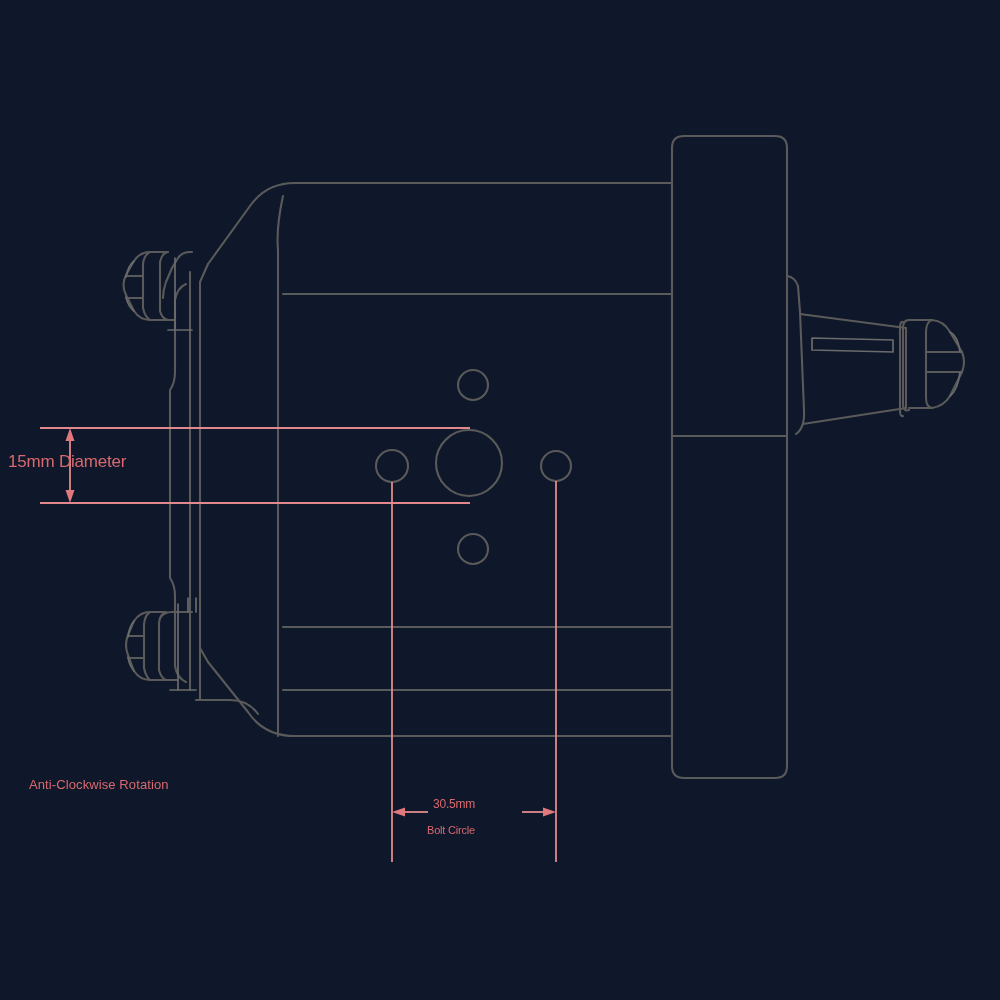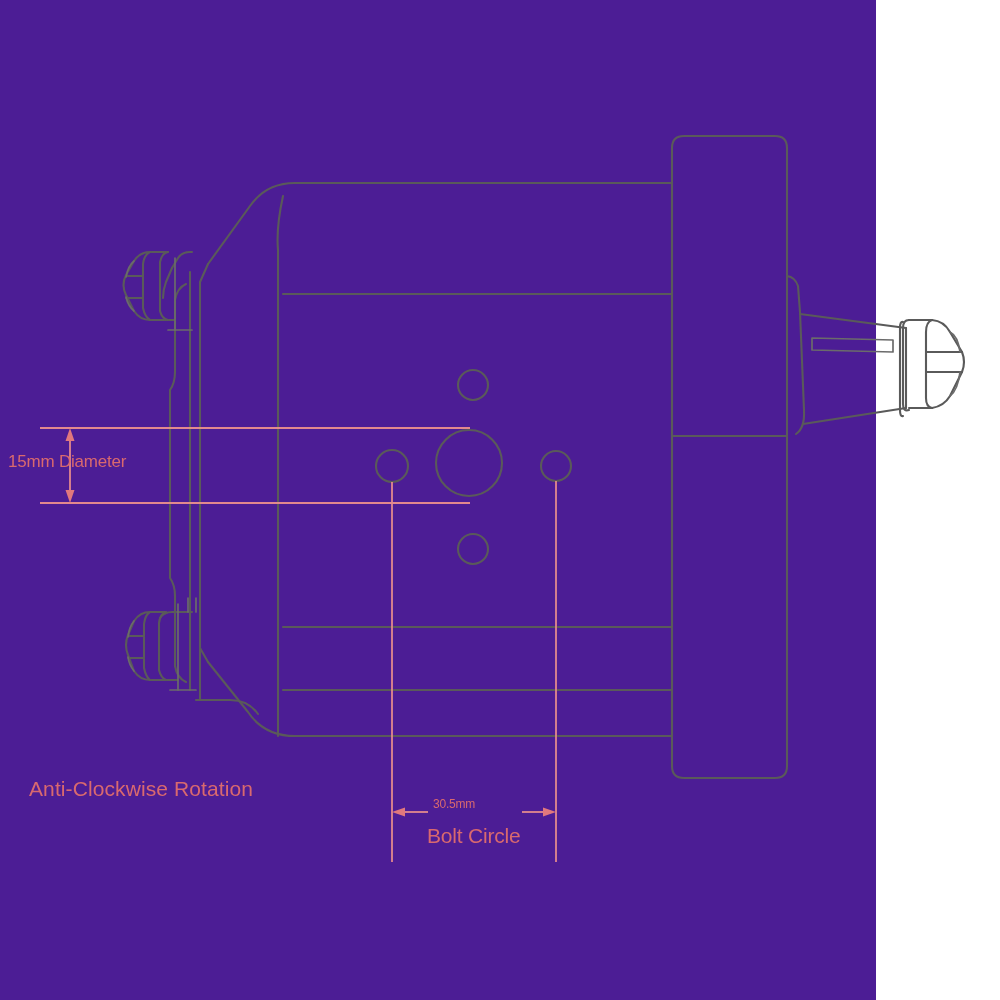--- a/index.html
+++ b/index.html
@@ -8,23 +8,23 @@
     background: #ffffff;
   }
   body {
     width: 1000px;
     height: 1000px;
     font-family: "Liberation Sans", sans-serif;
     overflow: hidden;
   }
   #stage {
     position: relative;
-    width: 876px;
+    width: 1000px;
     height: 1000px;
-    background: #4c1d95;
+    background: #0f172a;
   }
   #drawing {
     position: absolute;
     left: 0;
     top: 0;
     width: 1000px;
     height: 1000px;
   }
   .lbl {
     position: absolute;
@@ -40,27 +40,27 @@
   }
   #label-boltcircle-1 {
     left: 433px;
     top: 797px;
     font-size: 12px;
     letter-spacing: -0.2px;
   }
   #label-boltcircle-2 {
     left: 427px;
     top: 824px;
-    font-size: 21px;
+    font-size: 11px;
     letter-spacing: -0.2px;
   }
   #label-rotation {
     left: 29px;
     top: 777px;
-    font-size: 21px;
+    font-size: 13px;
     letter-spacing: 0.1px;
   }
 </style>
 </head>
 <body>
 
 <div id="stage">
 
   <svg id="drawing" viewBox="0 0 1000 1000">
     <defs>

